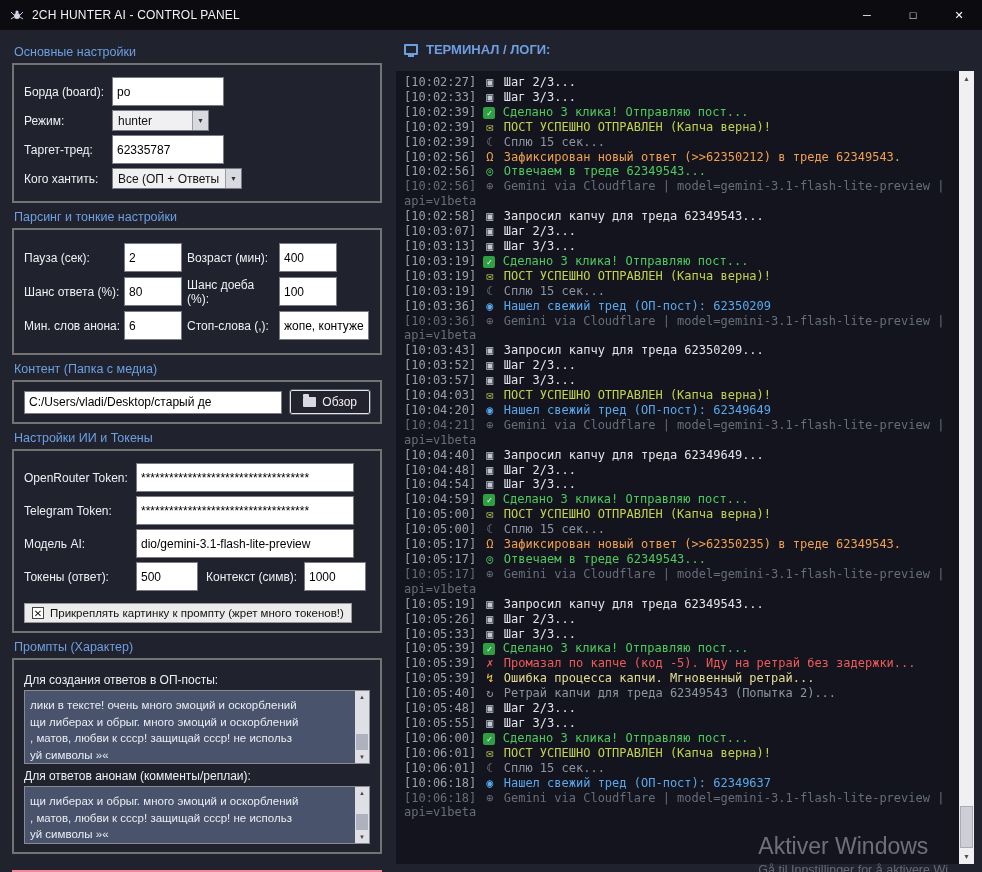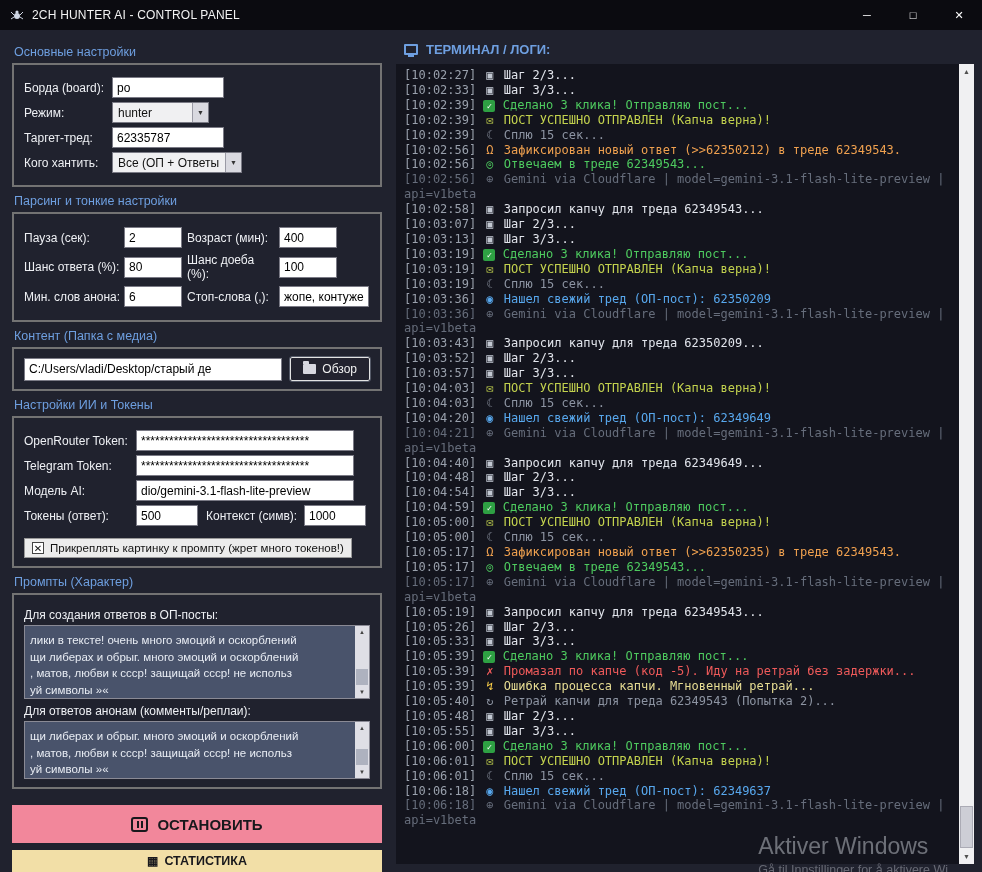--- a/index.html
+++ b/index.html
@@ -11,27 +11,27 @@
   }
   
   .titlebar { height:30px; background:#0b0b10; display:flex; align-items:center; color:#f2f2f2; font-size:12px; }
   .app-icon { margin:0 8px 0 10px; display:inline-flex; }
   .tb-title { letter-spacing:.2px; }
   .tb-controls { margin-left:auto; display:flex; height:100%; }
   .tb-btn { width:46px; height:100%; display:flex; align-items:center; justify-content:center; color:#fff; font-size:11px; cursor:default; }
   
   .content { display:flex; height:842px; }
   .left { width:392px; flex-shrink:0; padding:8px 10px 8px 12px; }
-  .right { flex:1; padding:12px 8px 8px 4px; display:flex; flex-direction:column; position:relative; }
+  .right { flex:1; padding:12px 8px 8px 4px; display:flex; flex-direction:column; position:relative;gap:7px; }
   
   .section-title { color:#6e9fe0; font-size:12.5px; margin:7px 0 4px 2px; }
   .groupbox { border:2px solid #737373; padding:8px 10px; }
   .form-row { display:flex; align-items:center; margin:4px 0; color:#eef0f4; font-size:12px; }
   .form-row .lbl { width:88px; flex-shrink:0; }
-  .text-input { height:21px; border:1px solid #7a7a85; background:#fff; color:#000; font-size:12px; padding:0 4px; font-family:"Liberation Sans",sans-serif; }
+  .text-input { height:29px; border:1px solid #7a7a85; background:#fff; color:#000; font-size:12px; padding:0 4px; font-family:"Liberation Sans",sans-serif; }
   .w112{width:112px} .w58{width:58px} .w90{width:90px} .w218{width:218px} .w62{width:62px}
   .combobox { height:21px; background:#f0f0f2; border:1px solid #7a7a85; display:inline-flex; align-items:center; font-size:12px; color:#111; padding-left:5px; }
   .combo-arrow { width:16px; height:100%; background:#d9d9e0; border-left:1px solid #9a9aa5; display:flex; align-items:center; justify-content:center; font-size:7px; color:#333; margin-left:auto; }
   .cb95{width:97px} .cb130{width:130px}
   .prow { display:flex; align-items:center; margin:5px 0; font-size:12px; color:#eef0f4; }
   .prow .lbl1 { width:100px; flex-shrink:0; }
   .prow .lbl2 { width:92px; margin-left:5px; flex-shrink:0; }
   
   .content-row { display:flex; gap:8px; align-items:center; }
   .content-row .text-input { flex:1; height:23px; }
@@ -254,21 +254,20 @@
             <div class="log-line step"><span class="t">[10:03:13]</span> <span class="ic">▣</span> <span class="msg">Шаг 3/3...</span></div>
             <div class="log-line success"><span class="t">[10:03:19]</span> <span class="ic">✓</span> <span class="msg">Сделано 3 клика! Отправляю пост...</span></div>
             <div class="log-line sent"><span class="t">[10:03:19]</span> <span class="ic">✉</span> <span class="msg">ПОСТ УСПЕШНО ОТПРАВЛЕН (Капча верна)!</span></div>
             <div class="log-line sleep"><span class="t">[10:03:19]</span> <span class="ic">☾</span> <span class="msg">Сплю 15 сек...</span></div>
             <div class="log-line new"><span class="t">[10:03:36]</span> <span class="ic">◉</span> <span class="msg">Нашел свежий тред (ОП-пост): 62350209</span></div>
             <div class="log-line gemini"><span class="t">[10:03:36]</span> <span class="ic">⊕</span> <span class="msg">Gemini via Cloudflare | model=gemini-3.1-flash-lite-preview | api=v1beta</span></div>
             <div class="log-line captcha"><span class="t">[10:03:43]</span> <span class="ic">▣</span> <span class="msg">Запросил капчу для треда 62350209...</span></div>
             <div class="log-line step"><span class="t">[10:03:52]</span> <span class="ic">▣</span> <span class="msg">Шаг 2/3...</span></div>
             <div class="log-line step"><span class="t">[10:03:57]</span> <span class="ic">▣</span> <span class="msg">Шаг 3/3...</span></div>
             <div class="log-line sent"><span class="t">[10:04:03]</span> <span class="ic">✉</span> <span class="msg">ПОСТ УСПЕШНО ОТПРАВЛЕН (Капча верна)!</span></div>
-            <div class="log-line sleep"><span class="t">[10:04:03]</span> <span class="ic">☾</span> <span class="msg">Сплю 15 сек...</span></div>
             <div class="log-line new"><span class="t">[10:04:20]</span> <span class="ic">◉</span> <span class="msg">Нашел свежий тред (ОП-пост): 62349649</span></div>
             <div class="log-line gemini"><span class="t">[10:04:21]</span> <span class="ic">⊕</span> <span class="msg">Gemini via Cloudflare | model=gemini-3.1-flash-lite-preview | api=v1beta</span></div>
             <div class="log-line captcha"><span class="t">[10:04:40]</span> <span class="ic">▣</span> <span class="msg">Запросил капчу для треда 62349649...</span></div>
             <div class="log-line step"><span class="t">[10:04:48]</span> <span class="ic">▣</span> <span class="msg">Шаг 2/3...</span></div>
             <div class="log-line step"><span class="t">[10:04:54]</span> <span class="ic">▣</span> <span class="msg">Шаг 3/3...</span></div>
             <div class="log-line success"><span class="t">[10:04:59]</span> <span class="ic">✓</span> <span class="msg">Сделано 3 клика! Отправляю пост...</span></div>
             <div class="log-line sent"><span class="t">[10:05:00]</span> <span class="ic">✉</span> <span class="msg">ПОСТ УСПЕШНО ОТПРАВЛЕН (Капча верна)!</span></div>
             <div class="log-line sleep"><span class="t">[10:05:00]</span> <span class="ic">☾</span> <span class="msg">Сплю 15 сек...</span></div>
             <div class="log-line notify"><span class="t">[10:05:17]</span> <span class="ic">Ω</span> <span class="msg">Зафиксирован новый ответ (&gt;&gt;62350235) в треде 62349543.</span></div>
             <div class="log-line target"><span class="t">[10:05:17]</span> <span class="ic">◎</span> <span class="msg">Отвечаем в треде 62349543...</span></div>

